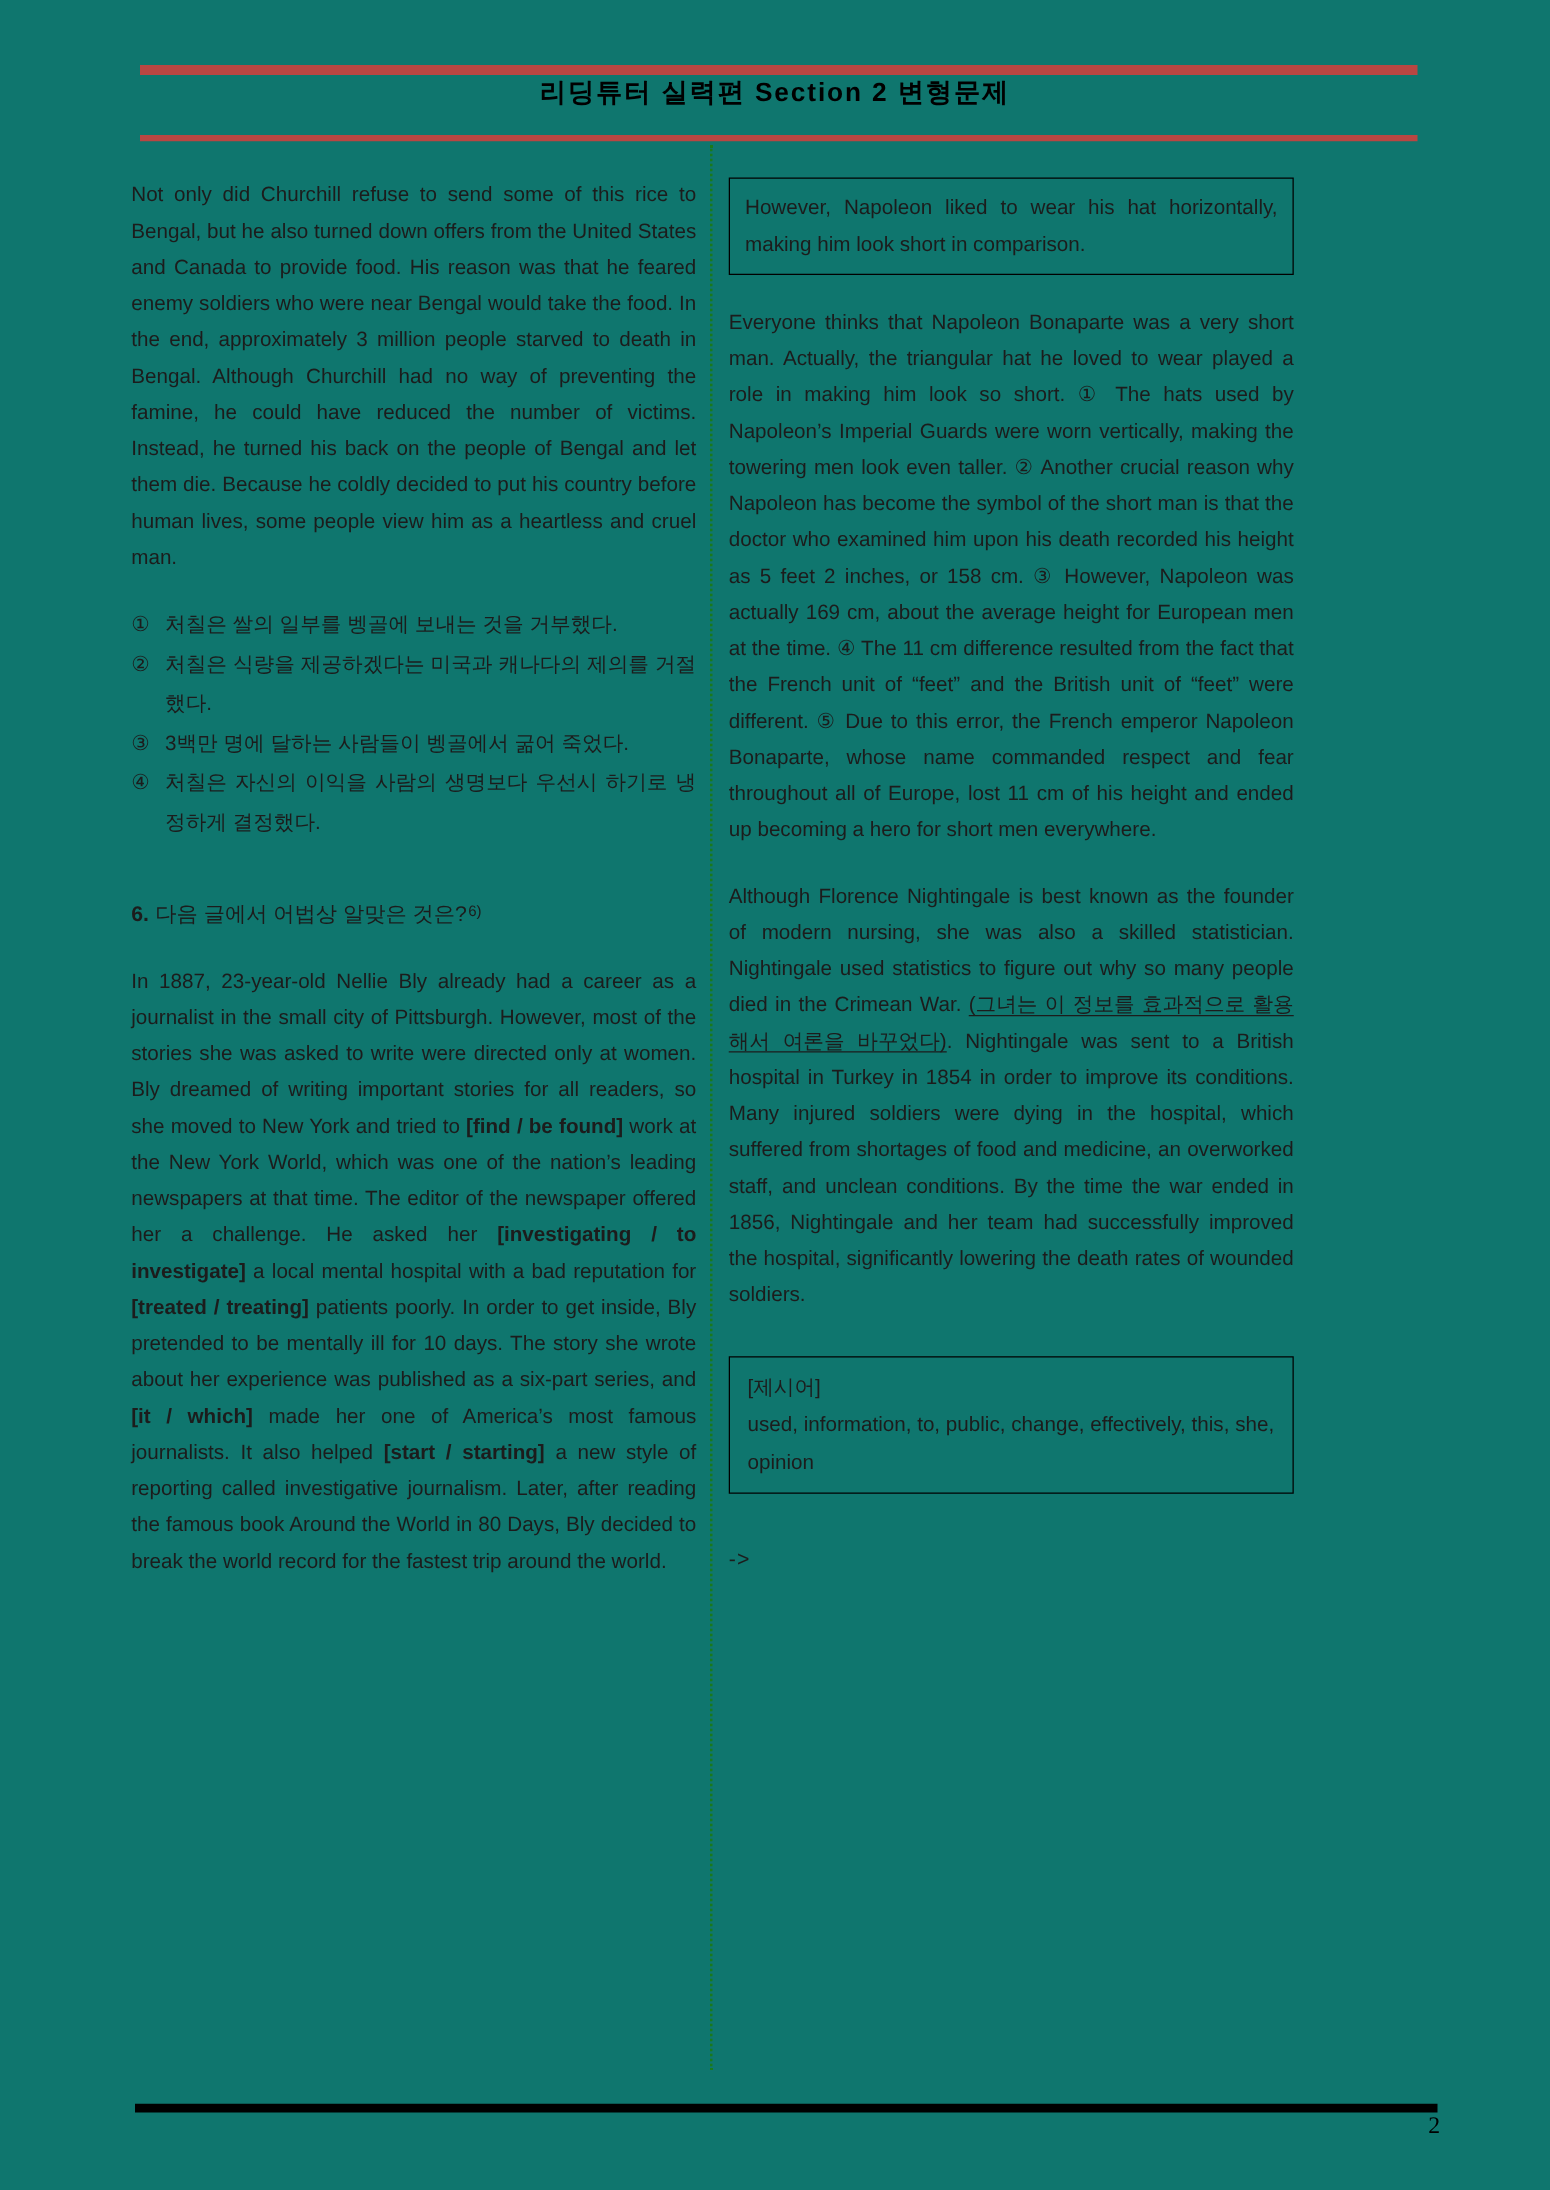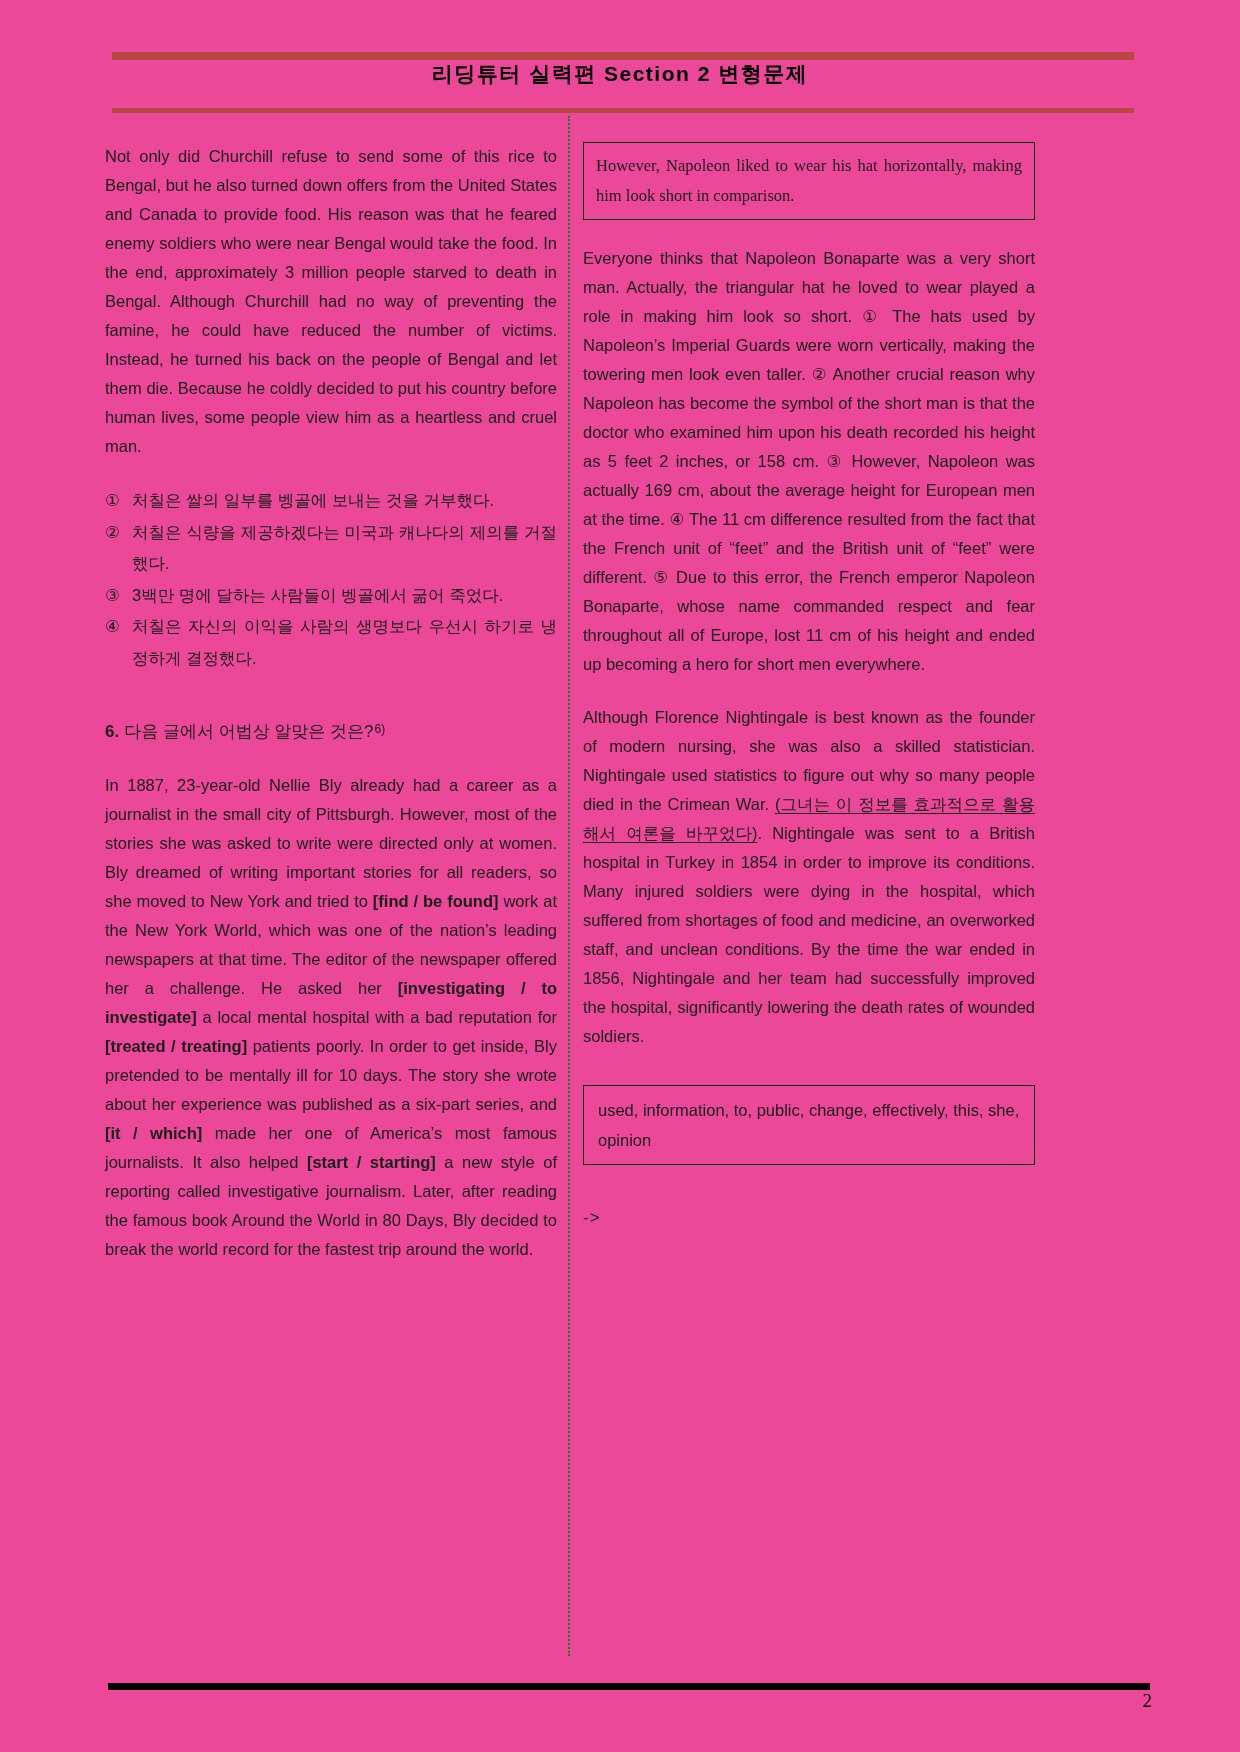--- a/index.html
+++ b/index.html
@@ -3,21 +3,21 @@
 <meta charset="utf-8">
 <style>
   :root{
     --accent-red:#b94642;
     --divider-green:#1a7a1a;
     --rule-black:#000000;
     --ink:#1c1c1c;
   }
   html,body{margin:0;padding:0;background:#ffffff;}
   .page{
-    position:relative;width:1240px;height:1752px;background:#ec4899;
+    position:relative;width:1240px;height:1752px;background:#0f766e;
     color:var(--ink);font-family:"Liberation Sans","DejaVu Sans",sans-serif;
     overflow:hidden;
   }
   .rule{position:absolute;background:var(--accent-red);}
   .rule-top{left:112px;top:52px;width:1022px;height:8px;}
   .rule-under-title{left:112px;top:108px;width:1022px;height:5px;}
   .doc-title{
     position:absolute;left:0;right:0;top:60px;text-align:center;
     font-size:21px;font-weight:bold;letter-spacing:1.5px;color:#000;
   }
@@ -34,21 +34,21 @@
   .footnote{font-size:12px;position:relative;top:-4px;margin-left:1px;}
   .passage{margin:24px 0 0 0;text-align:justify;}
   .passage span{text-underline-offset:3px;}
   .q-prompt span{text-underline-offset:3px;}
   .options{margin-top:24px;}
   .option{display:flex;align-items:flex-start;line-height:31.5px;}
   .opt-num{flex:none;width:27px;}
   .opt-text{flex:1;text-align:justify;}
   .quote-box{
     border:1.6px solid var(--rule-black);margin-top:24px;padding:8px 12px;
-    text-align:justify;line-height:30px;font-family:Liberation Serif, serif;
+    text-align:justify;line-height:30px;
   }
   .keywords-box{
     border:1.6px solid var(--rule-black);margin-top:34px;padding:9px 14px;
     line-height:30px;text-align:left;
   }
   .kw-label{display:block;}
   .arrow{margin-top:38px;font-size:17px;letter-spacing:1px;}
   .footer-rule{position:absolute;left:108px;top:1683px;width:1042px;height:7px;background:var(--rule-black);}
   .page-number{
     position:absolute;left:1120px;top:1690px;width:32px;text-align:right;
@@ -100,20 +100,21 @@
 
 
     <div class="quote-box">However, Napoleon liked to wear his hat horizontally, making him look short in comparison.</div>
 
     <p class="passage">Everyone thinks that Napoleon Bonaparte was a very short man. Actually, the triangular hat he loved to wear played a role in making him look so short. ① The hats used by Napoleon’s Imperial Guards were worn vertically, making the towering men look even taller. ② Another crucial reason why Napoleon has become the symbol of the short man is that the doctor who examined him upon his death recorded his height as 5 feet 2 inches, or 158 cm. ③ However, Napoleon was actually 169 cm, about the average height for European men at the time. ④ The 11 cm difference resulted from the fact that the French unit of “feet” and the British unit of “feet” were different. ⑤ Due to this error, the French emperor Napoleon Bonaparte, whose name commanded respect and fear throughout all of Europe, lost 11 cm of his height and ended up becoming a hero for short men everywhere.</p>
 
 
     <p class="passage"><span>Although Florence Nightingale is best known as the founder of modern nursing, she was also a skilled statistician. Nightingale used statistics to figure out why so many people died in the Crimean War. </span><span style="text-decoration: underline;">(그녀는 이 정보를 효과적으로 활용해서 여론을 바꾸었다)</span><span>. Nightingale was sent to a British hospital in Turkey in 1854 in order to improve its conditions. Many injured soldiers were dying in the hospital, which suffered from shortages of food and medicine, an overworked staff, and unclean conditions. By the time the war ended in 1856, Nightingale and her team had successfully improved the hospital, significantly lowering the death rates of wounded soldiers.</span></p>
 
     <div class="keywords-box">
+      <span class="kw-label">[제시어]</span>
       <span class="kw-words">used, information, to, public, change, effectively, this, she, opinion</span>
     </div>
 
     <div class="arrow">-&gt;</div>
 
   </div>
 
   <div class="footer-rule"></div>
   <div class="page-number">2</div>
 

